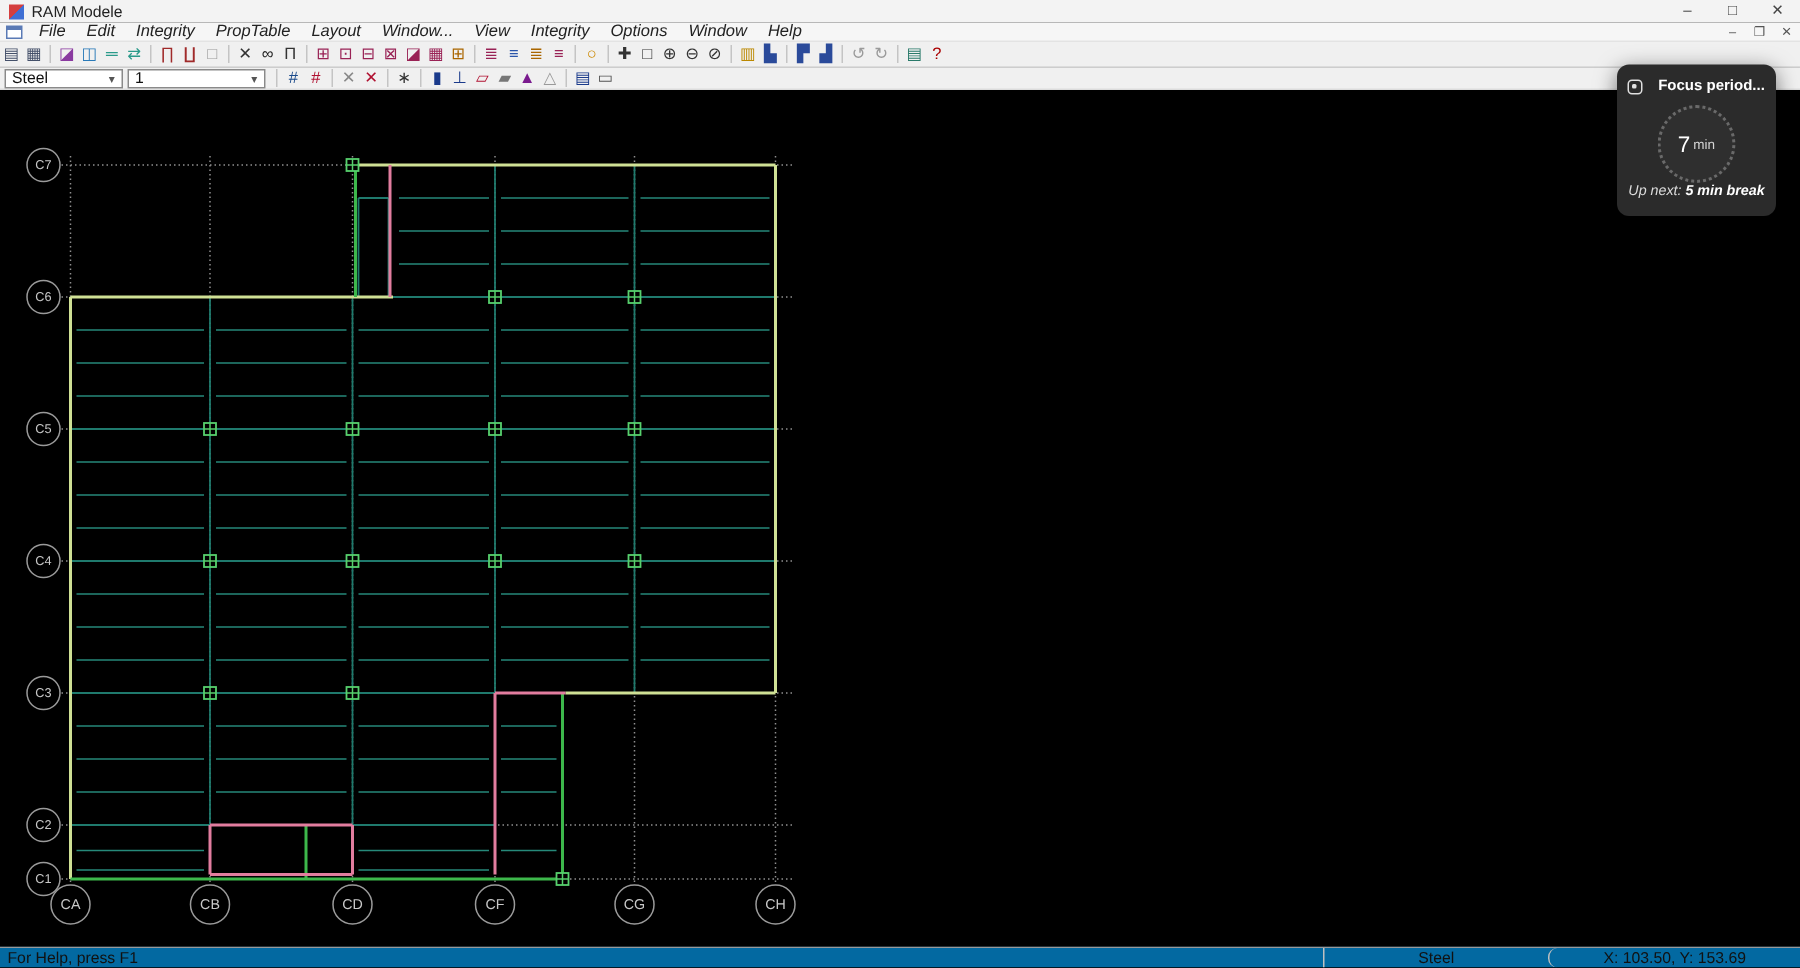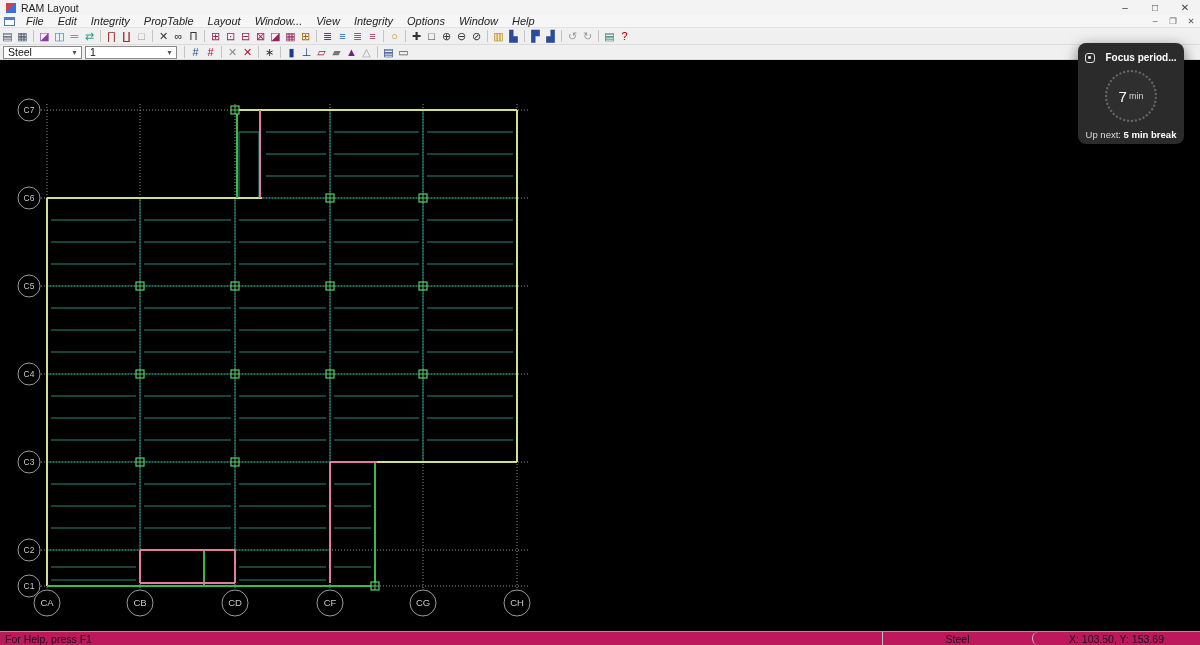--- a/index.html
+++ b/index.html
@@ -28,34 +28,34 @@
                   background:#2b2b2b; border-radius:8px; box-shadow:0 4px 14px rgba(0,0,0,.55);
                   display:flex; flex-direction:column; align-items:center; z-index:5; }
   .fw-head { display:flex; align-items:center; gap:10px; margin-top:9px; }
   .fw-icon { width:10px; height:10px; border:1.4px solid #e0e0e0; border-radius:3px; position:relative; }
   .fw-icon::after { content:""; position:absolute; left:2px; top:2px; width:3px; height:3px; background:#e0e0e0; border-radius:1px; }
   .fw-title { font-size:10px; font-weight:bold; color:#fff; }
   .fw-ring { width:52px; height:52px; margin-top:7px; border:2px dotted #6a6a6a; border-radius:50%;
              background:#2f2f2f; display:flex; align-items:center; justify-content:center; }
   .fw-time { font-size:15px; color:#fff; }
   .fw-unit { font-size:9px; color:#d5d5d5; margin-left:2px; }
-  .fw-next { margin-top:7px; font-size:9.5px; color:#dcdcdc; }
+  .fw-next { font-size:9.5px; color:#dcdcdc;font-style:italic; }
   .fw-next b { color:#fff; }
-  .statusbar { height:14px; background:#be185d; border-top:1px solid #999; display:flex; align-items:center; font-size:10.5px; color:#111; }
+  .statusbar { height:14px; background:#0369a1; border-top:1px solid #999; display:flex; align-items:center; font-size:10.5px; color:#111; }
   .sb-help { flex:1; padding-left:5px; }
   .sb-cell { border-left:1px solid #c0c0c0; height:100%; display:flex; align-items:center; justify-content:center; }
   .sb-mode { width:150px; }
   .sb-coords { width:168px;border-radius:6px; }
 </style>
 </head>
 <body>
 
 <div class="titlebar">
   <div class="app-icon"></div>
-  <div class="title-text">RAM Layout</div>
+  <div class="title-text">RAM Modele</div>
   <div class="tb-spacer"></div>
   <div id="win-controls" style="display: flex;">
       <span class="winbtn">–</span>
       <span class="winbtn">□</span>
       <span class="winbtn">✕</span>
     </div>
 </div>
 
 <div class="menubar">
   <div class="child-icon"></div>

